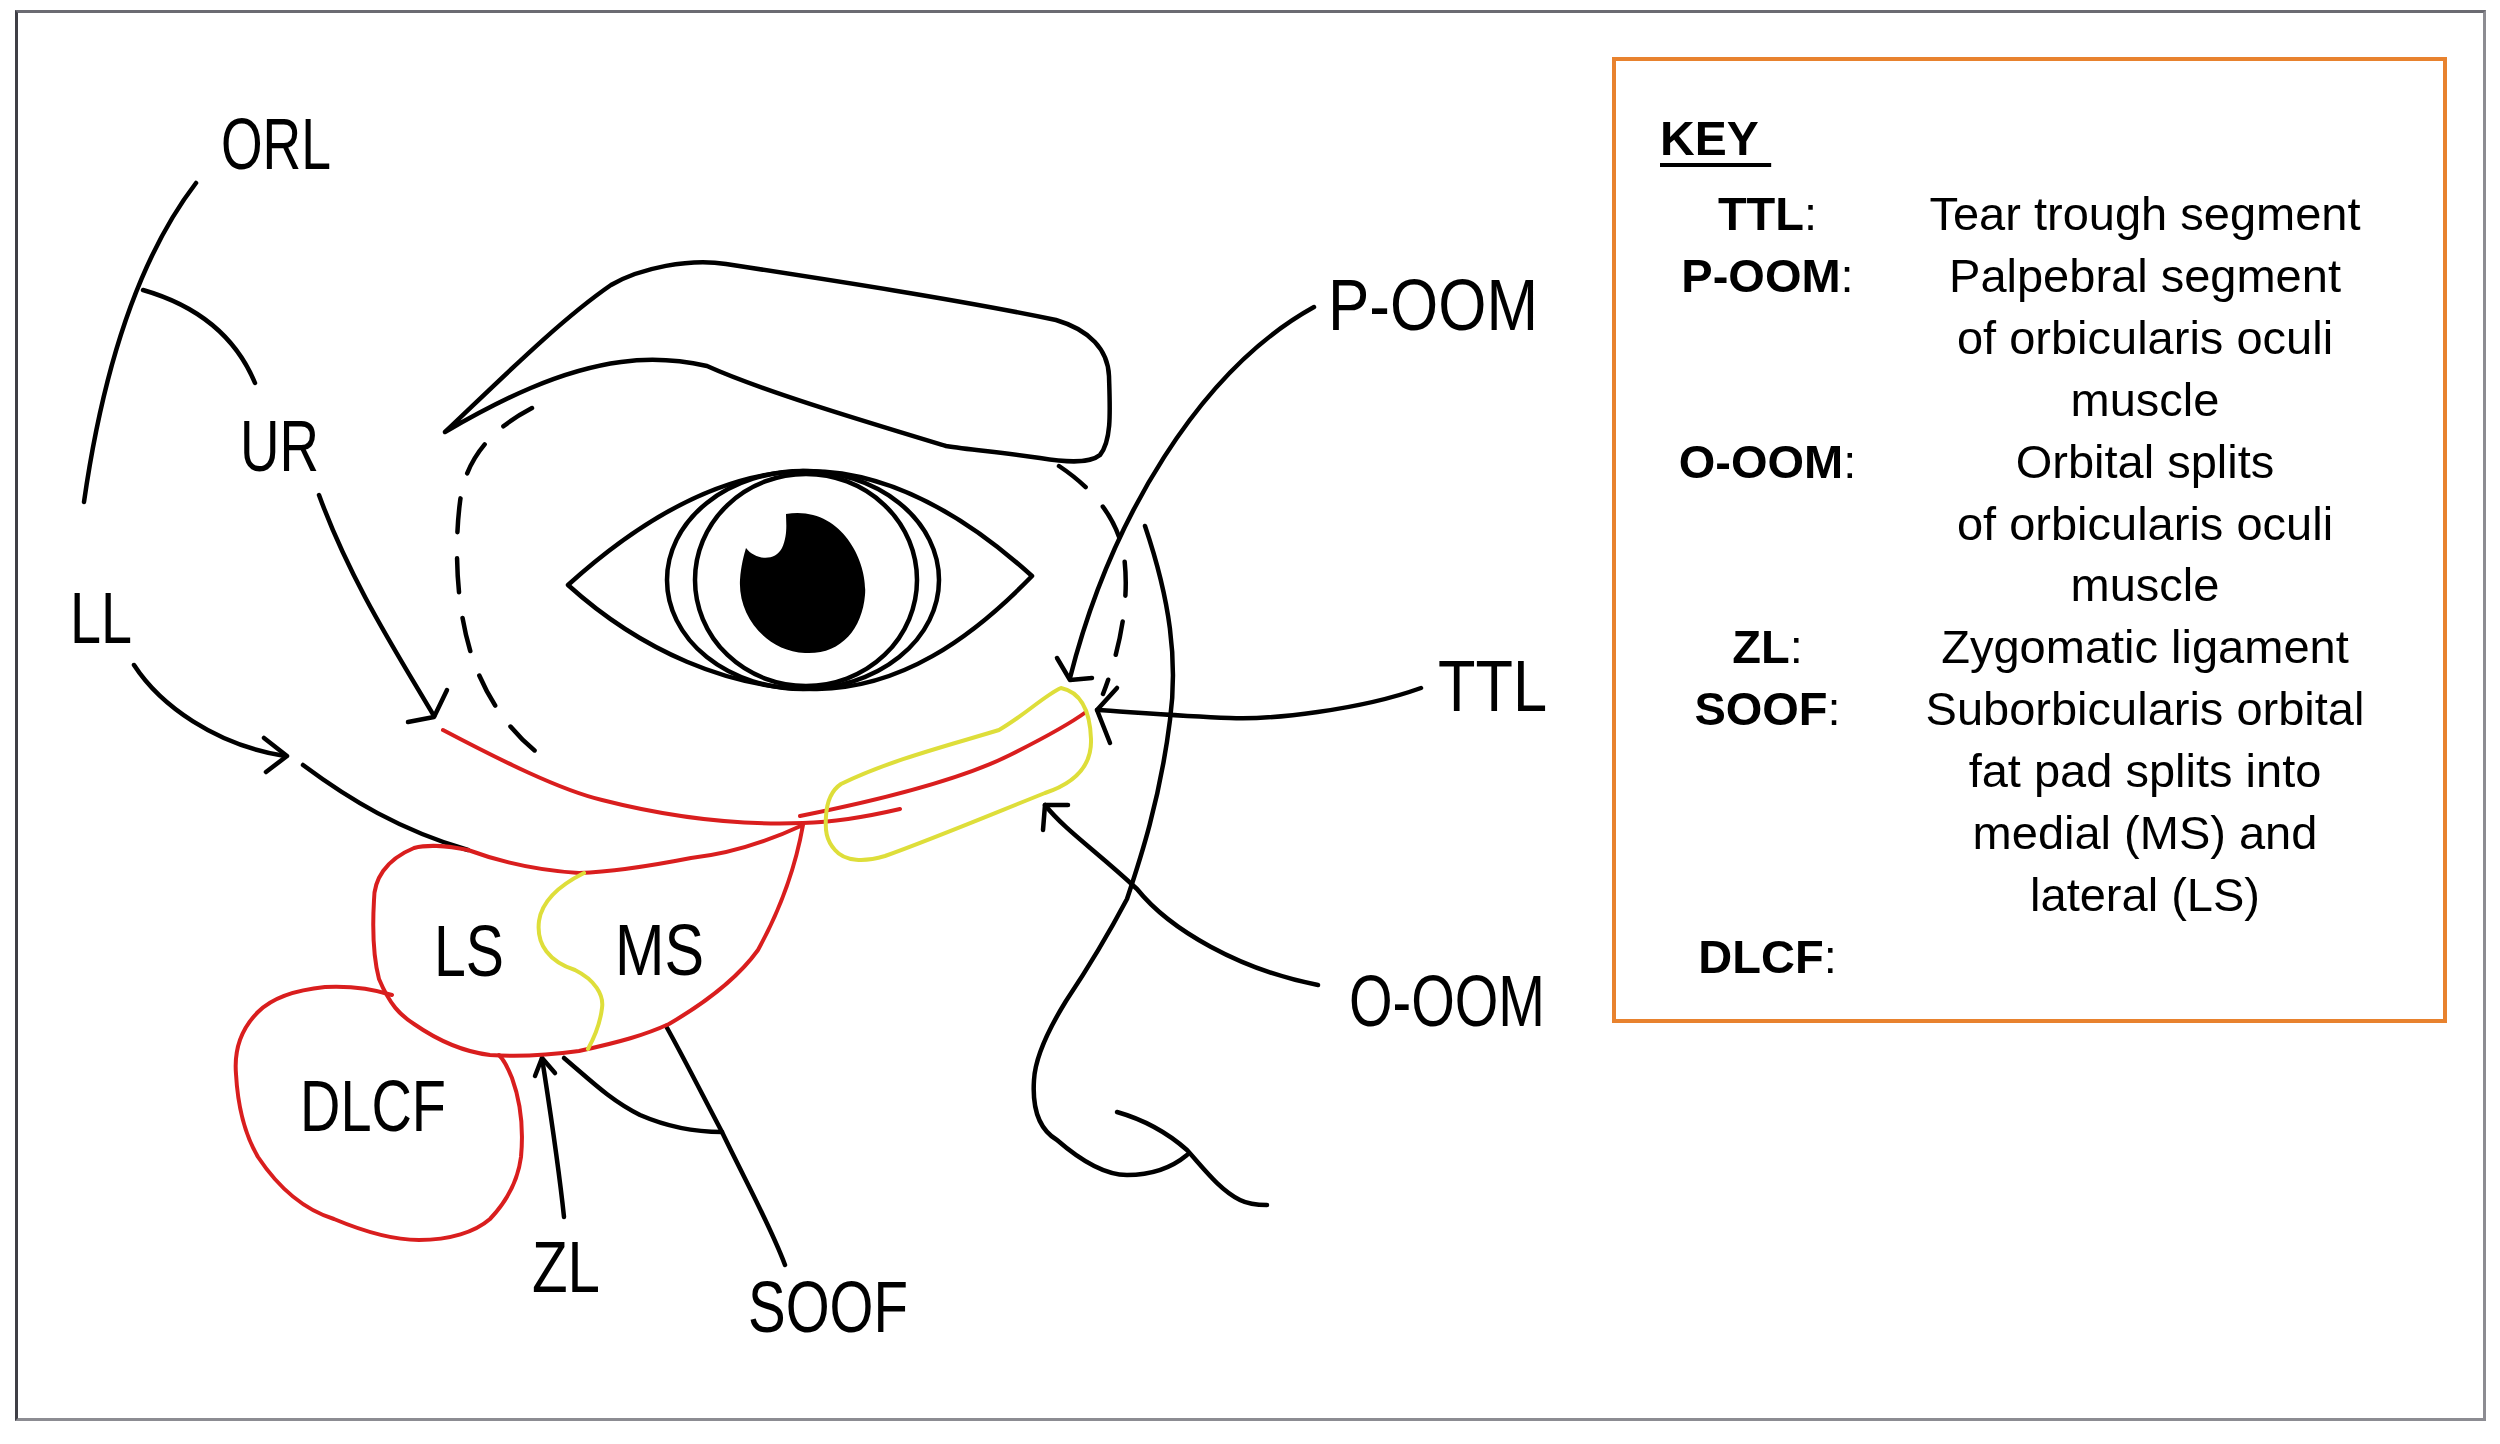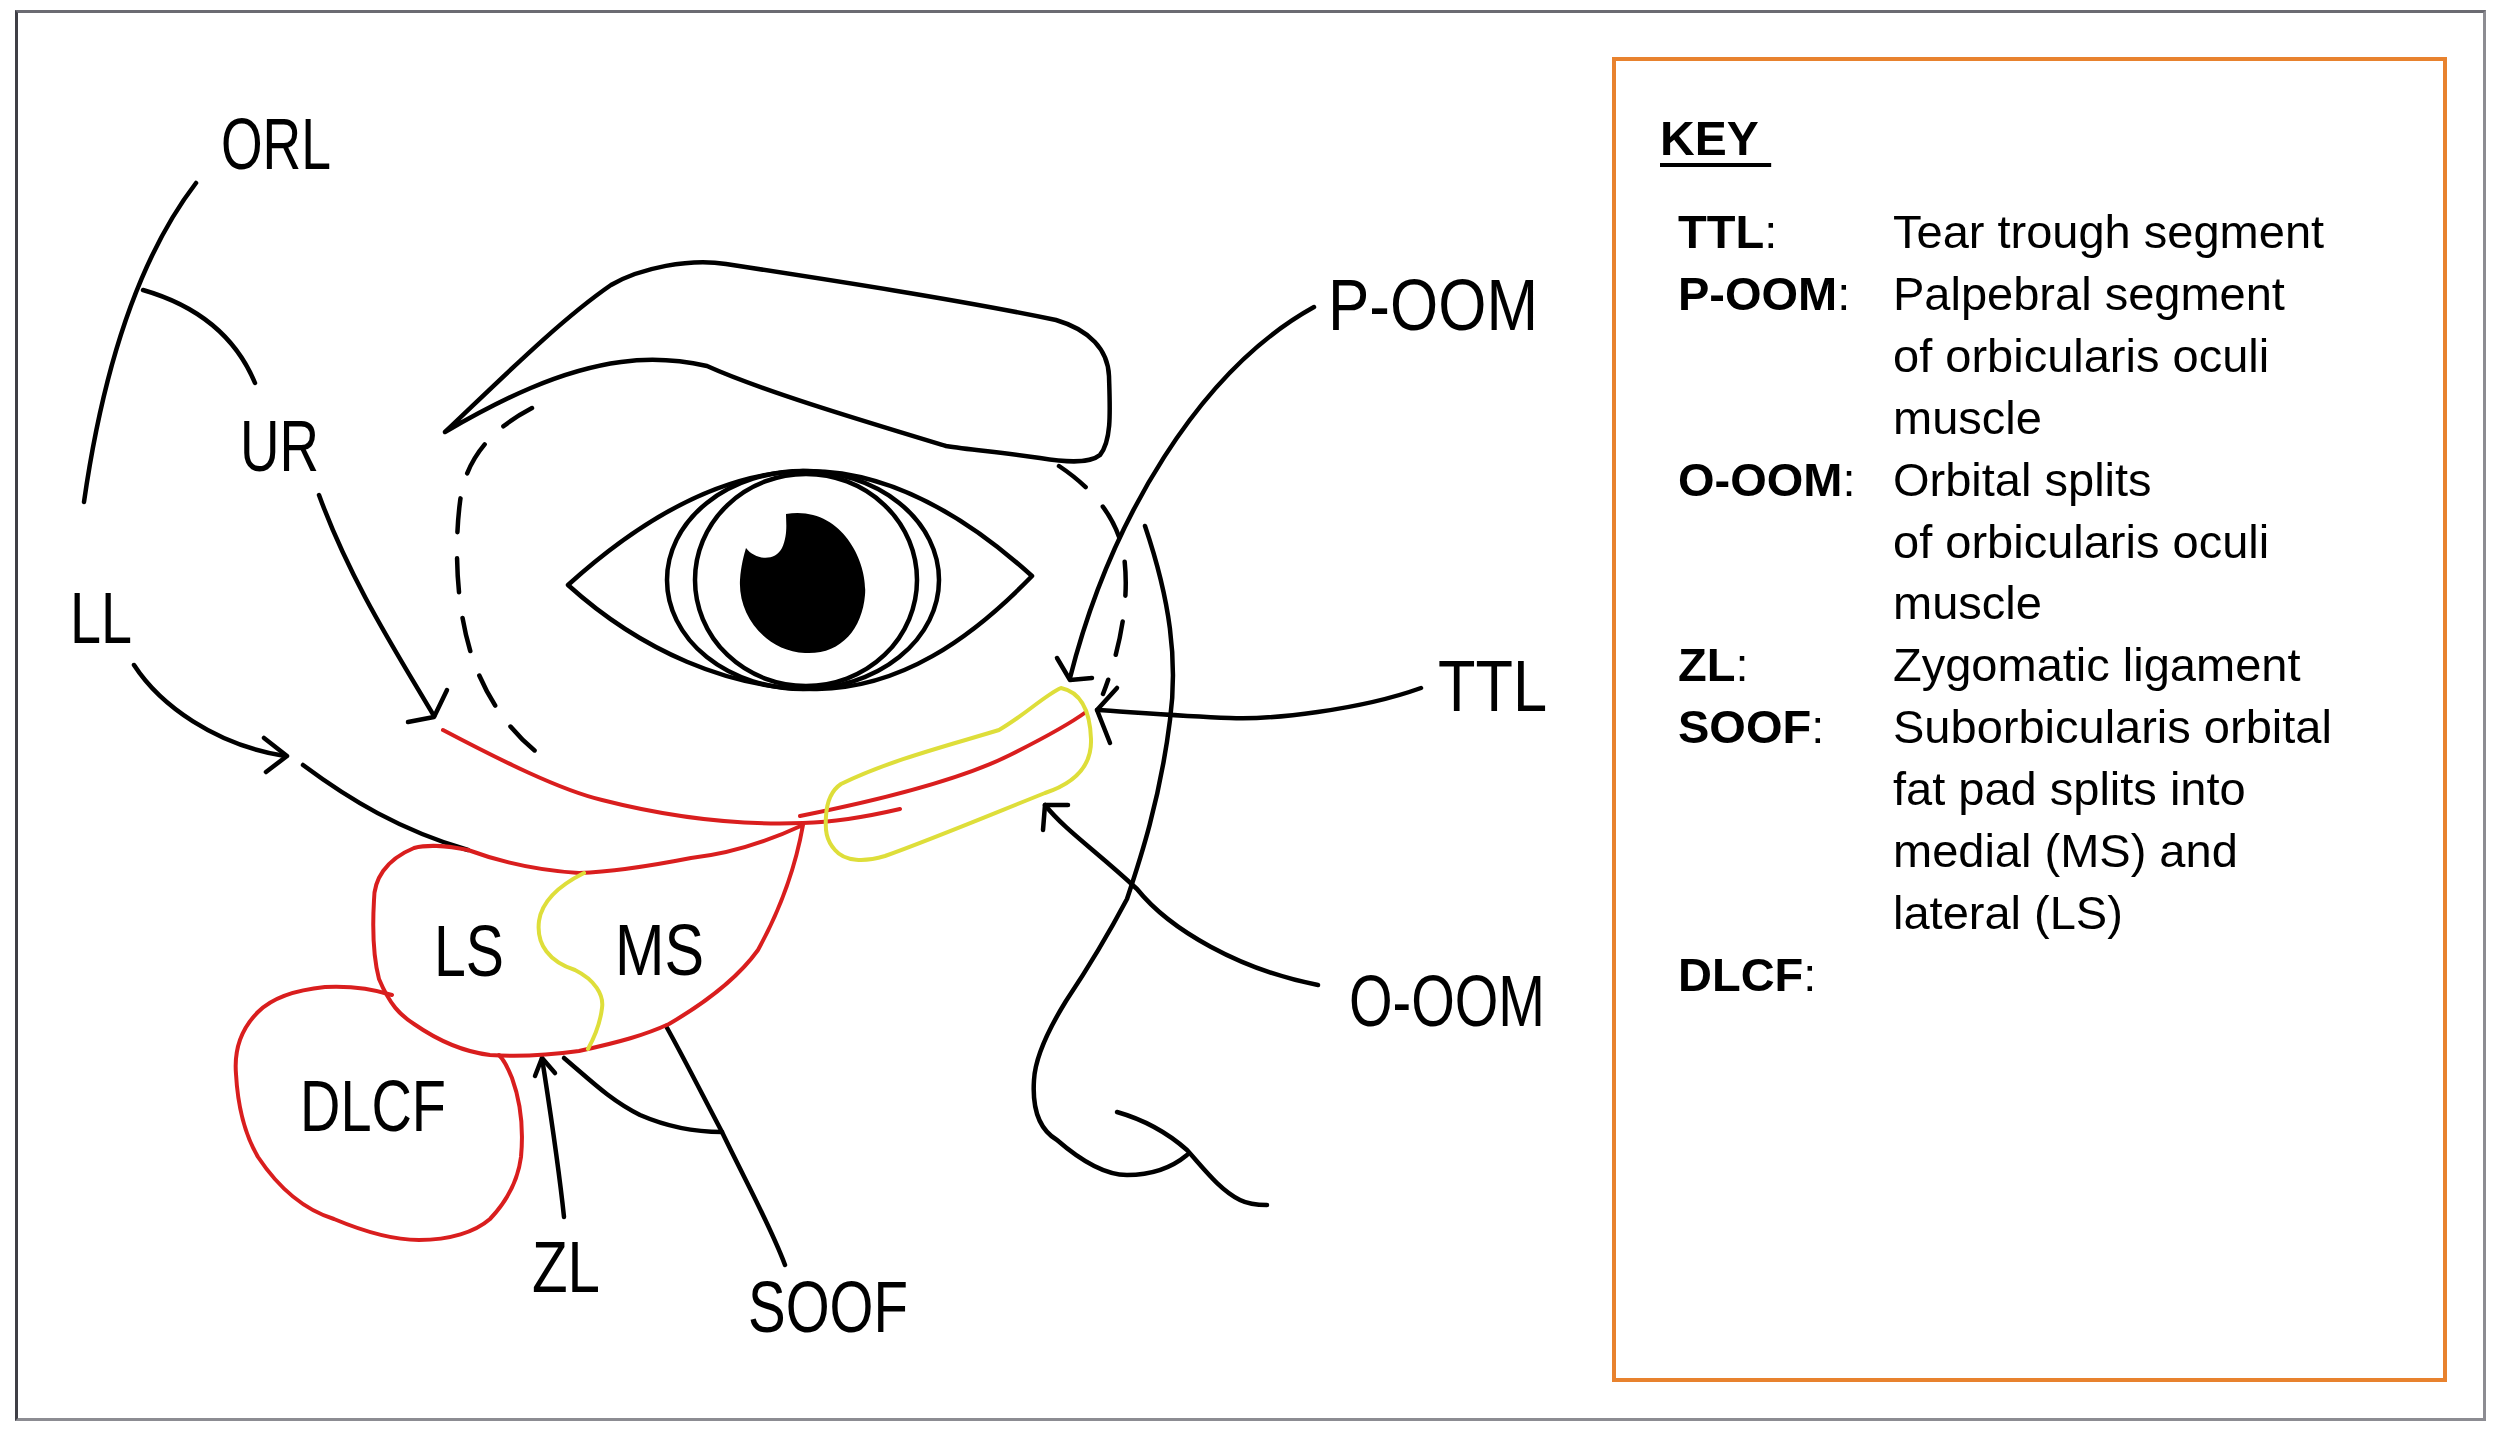--- a/index.html
+++ b/index.html
@@ -4,23 +4,23 @@
 <style>
   html, body { margin: 0; padding: 0; background: #ffffff; }
   body { width: 2500px; height: 1444px; position: relative; overflow: hidden; font-family: "Liberation Sans", sans-serif; }
   #frame { position: absolute; left: 15px; top: 10px; width: 2471px; height: 1411px; border-top: 3px solid #6b6b72; border-right: 3px solid #8c8c92; border-bottom: 3px solid #8c8c92; border-left: 3px solid #3f3f46; box-sizing: border-box; }
   #diagram { position: absolute; left: 0; top: 0; }
   .stroke { fill: none; stroke: #000; stroke-width: 4.5; stroke-linecap: round; stroke-linejoin: round; }
   .dash { stroke-dasharray: 34 26; }
   .red { fill: none; stroke: #d91e1e; stroke-width: 4; stroke-linecap: round; stroke-linejoin: round; }
   .yel { fill: none; stroke: #dede3a; stroke-width: 4; stroke-linecap: round; stroke-linejoin: round; }
   .lbl { font-family: "Liberation Sans", sans-serif; font-size: 72px; fill: #000; }
-  #key { position: absolute; left: 1612px; top: 57px; width: 835px; height: 1325px; border: 4px solid #e8822e; box-sizing: border-box; background: #fff; }
+  #key { position: absolute; left: 1612px; top: 57px; width: 835px; height: 966px; border: 4px solid #e8822e; box-sizing: border-box; background: #fff; }
   #key-title { position: absolute; left: 44px; top: 54px; font-size: 48px; font-weight: bold; line-height: 1; text-decoration: underline; text-decoration-thickness: 4px; text-underline-offset: 8px; color: #000; white-space: pre; }
-  #key-list { position: absolute; left: 44px; top: 122px; margin: 18px; padding: 0; list-style: none; }
+  #key-list { position: absolute; left: 44px; top: 122px; margin: 0; padding: 0; list-style: none; text-align: center; }
   .key-row { display: flex; font-size: 47px; line-height: 61.9px; color: #000; }
   .key-abbr { width: 215px; flex: 0 0 215px; }
   .key-abbr b { font-weight: bold; }
   .key-desc { width: 540px; white-space: pre-line; }
 </style>
 </head>
 <body>
 
 <div id="frame"></div>
 

